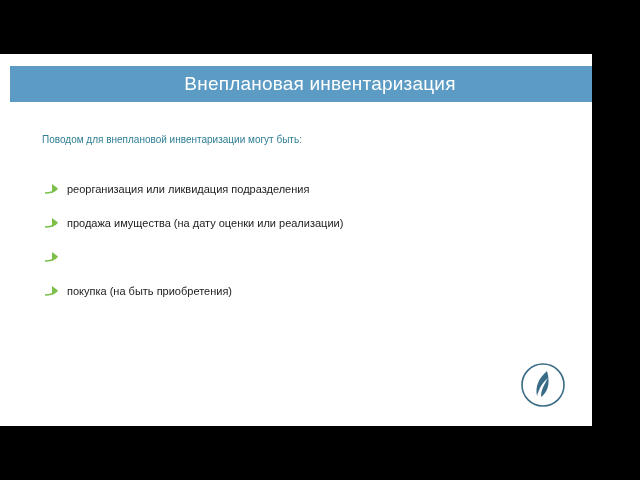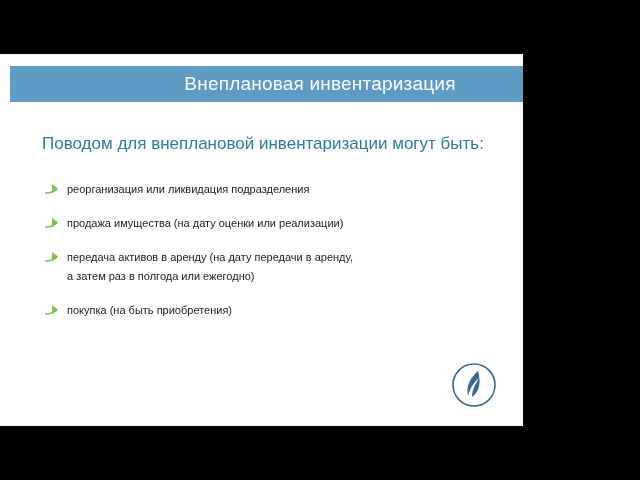--- a/index.html
+++ b/index.html
@@ -16,21 +16,21 @@
   .stage {
     position: relative;
     width: 640px;
     height: 480px;
     background: #000000;
   }
   .slide {
     position: absolute;
     left: 0;
     top: 54px;
-    width: 523px;
+    width: 592px;
     height: 372px;
     background: #ffffff;
     overflow: hidden;
   }
   .letterbox {
     position: absolute;
     left: 0;
     width: 640px;
     background: #000000;
   }
@@ -53,21 +53,21 @@
     font-size: 19px;
     letter-spacing: 0.2px;
     white-space: nowrap;
   }
 
   .intro {
     position: absolute;
     left: 42px;
     top: 80px;
     color: #2e7d93;
-    font-size: 17px;
+    font-size: 10px;
   }
 
   .bullets {
     position: absolute;
     left: 44px;
     top: 126px;
     width: 560px;
   }
   .bullet {
     display: flex;
@@ -138,22 +138,20 @@
         <span class="bullet-text">продажа имущества (на дату оценки или реализации)</span>
       </div>
 
       <div class="bullet">
         <span class="arrow">
           <svg width="17" height="18" viewBox="0 0 17 18">
             <path d="M1 12 C4 12, 9 12, 13 8" stroke="#7cbf4a" stroke-width="1.7" fill="none"></path>
             <path d="M8 3 L14 7.5 L8 12 Z" fill="#7cbf4a"></path>
           </svg>
         </span>
-        <span class="bullet-text">передача активов в аренду (на дату передачи в аренду,
-а затем раз в полгода или ежегодно)</span>
       </div>
 
       <div class="bullet">
         <span class="arrow">
           <svg width="17" height="18" viewBox="0 0 17 18">
             <path d="M1 12 C4 12, 9 12, 13 8" stroke="#7cbf4a" stroke-width="1.7" fill="none"></path>
             <path d="M8 3 L14 7.5 L8 12 Z" fill="#7cbf4a"></path>
           </svg>
         </span>
         <span class="bullet-text">покупка (на быть приобретения)</span>

